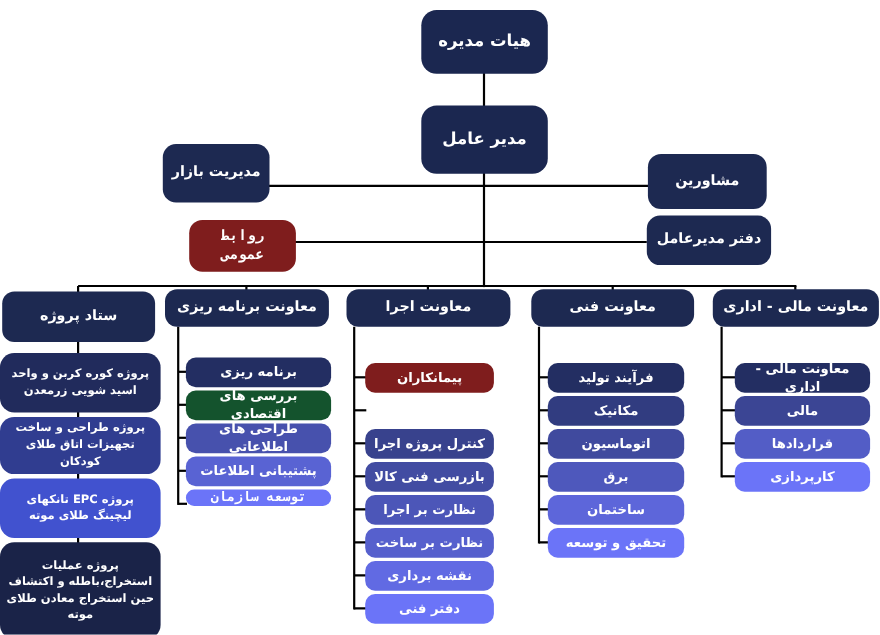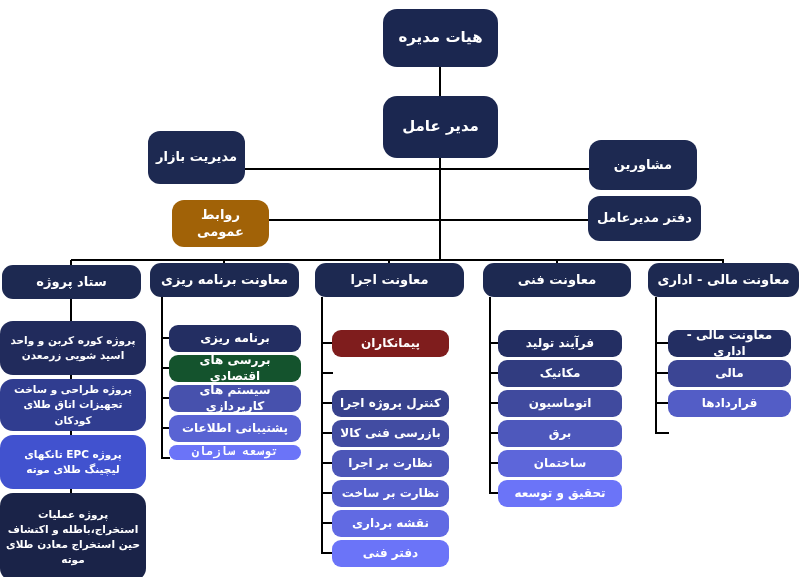--- a/index.html
+++ b/index.html
@@ -100,25 +100,25 @@
   </svg>
 
   <div class="node top" style="left: 383px; top: 9px; width: 115px; height: 58px; background: rgb(27, 39, 80);">هیات مدیره</div>
 
   <div class="node top" style="left: 383px; top: 96px; width: 115px; height: 62px; background: rgb(27, 39, 80);">مدیر عامل</div>
 
   <div class="node hdr" style="left: 148px; top: 131px; width: 97px; height: 53px; background: rgb(29, 41, 81);">مدیریت بازار</div>
 
   <div class="node hdr" style="left: 589px; top: 140px; width: 108px; height: 50px; background: rgb(29, 41, 81);">مشاورین</div>
 
-  <div class="node hdr" style="left: 172px; top: 200px; width: 97px; height: 47px; background: #a16207;">روابط عمومی</div>
+  <div class="node hdr" style="left: 172px; top: 200px; width: 97px; height: 47px; background: #7f1d1d; font-family: Liberation Mono, monospace;">روابط عمومی</div>
 
   <div class="node hdr" style="left: 588px; top: 196px; width: 113px; height: 45px; background: rgb(29, 41, 81);">دفتر مدیرعامل</div>
 
-  <div class="node dep" style="left: 2px; top: 265px; width: 139px; height: 34px; background: rgb(29, 41, 81);">ستاد پروژه</div>
+  <div class="node dep" style="left: 2px; top: 265px; width: 139px; height: 46px; background: rgb(29, 41, 81);">ستاد پروژه</div>
 
   <div class="node dep" style="left: 150px; top: 263px; width: 149px; height: 34px; background: rgb(29, 41, 81);">معاونت برنامه ریزی</div>
 
   <div class="node dep" style="left: 315px; top: 263px; width: 149px; height: 34px; background: rgb(29, 41, 81);">معاونت اجرا</div>
 
   <div class="node dep" style="left: 483px; top: 263px; width: 148px; height: 34px; background: rgb(29, 41, 81);">معاونت فنی</div>
 
   <div class="node dep" style="left: 648px; top: 263px; width: 151px; height: 34px; background: rgb(29, 41, 81);">معاونت مالی - اداری</div>
 
   <div class="node proj" style="left: 0px; top: 321px; width: 146px; height: 54px; background: rgb(33, 43, 92);">پروژه کوره کربن و واحد اسید شویی زرمعدن</div>
@@ -126,21 +126,21 @@
   <div class="node proj" style="left: 0px; top: 379px; width: 146px; height: 52px; background: rgb(48, 61, 144);">پروژه طراحی و ساخت تجهیزات اتاق طلای کودکان</div>
 
   <div class="node proj" style="left: 0px; top: 435px; width: 146px; height: 54px; background: rgb(65, 82, 207);">پروژه EPC تانکهای لیچینگ طلای موته</div>
 
   <div class="node proj" style="left: 0px; top: 493px; width: 146px; height: 88px; background: rgb(26, 35, 72);">پروژه عملیات استخراج،باطله و اکتشاف حین استخراج معادن طلای موته</div>
 
   <div class="node child" style="left: 169px; top: 325px; width: 132px; height: 27px; background: rgb(35, 46, 98);">برنامه ریزی</div>
 
   <div class="node child" style="left: 169px; top: 355px; width: 132px; height: 27px; background: #14532d;">بررسی های اقتصادی</div>
 
-  <div class="node child" style="left: 169px; top: 385px; width: 132px; height: 27px; background: rgb(71, 81, 173);">سیستم های کارپردازی</div>
+  <div class="node child" style="left: 169px; top: 385px; width: 132px; height: 27px; background: rgb(71, 81, 173);">طراحی های اطلاعاتی</div>
 
   <div class="node child" style="left: 169px; top: 415px; width: 132px; height: 27px; background: rgb(89, 99, 211);">پشتیبانی اطلاعات</div>
 
   <div class="node child" style="left: 169px; top: 445px; width: 132px; height: 15px; background: rgb(107, 116, 248); font-family: Liberation Mono, monospace;">توسعه سازمان</div>
 
   <div class="node child" style="left: 332px; top: 330px; width: 117px; height: 27px; background: #7f1d1d;">پیمانکاران</div>
 
 
   <div class="node child" style="left: 332px; top: 390px; width: 117px; height: 27px; background: rgb(56, 66, 141);">کنترل پروژه اجرا</div>
 
@@ -165,14 +165,15 @@
   <div class="node child" style="left: 498px; top: 450px; width: 124px; height: 27px; background: rgb(93, 102, 218);">ساختمان</div>
 
   <div class="node child" style="left: 498px; top: 480px; width: 124px; height: 27px; background: rgb(107, 116, 248);">تحقیق و توسعه</div>
 
   <div class="node child" style="left: 668px; top: 330px; width: 123px; height: 27px; background: rgb(35, 46, 98);">معاونت مالی - اداری</div>
 
   <div class="node child" style="left: 668px; top: 360px; width: 123px; height: 27px; background: rgb(59, 69, 148);">مالی</div>
 
   <div class="node child" style="left: 668px; top: 390px; width: 123px; height: 27px; background: rgb(83, 93, 198);">قراردادها</div>
 
+  <div class="node child" style="left: 668px; top: 420px; width: 123px; height: 27px; background: rgb(107, 116, 248);">کارپردازی</div>
 
 </div>
 
 </body></html>

